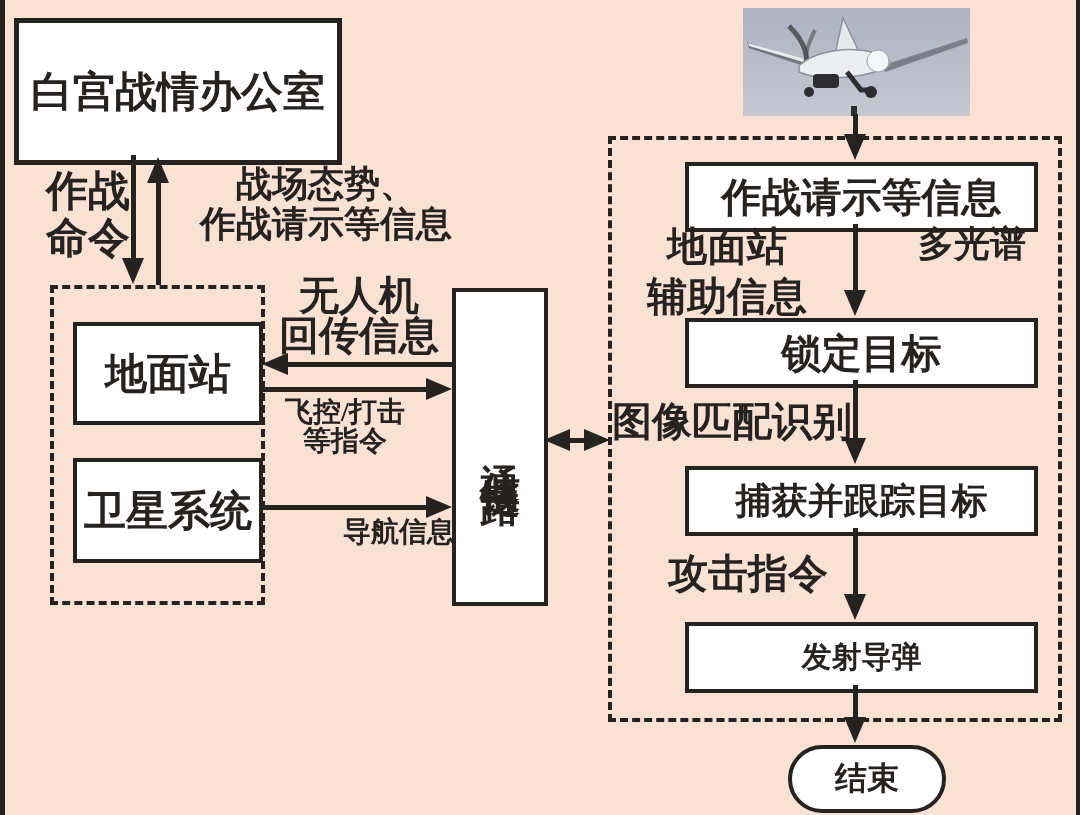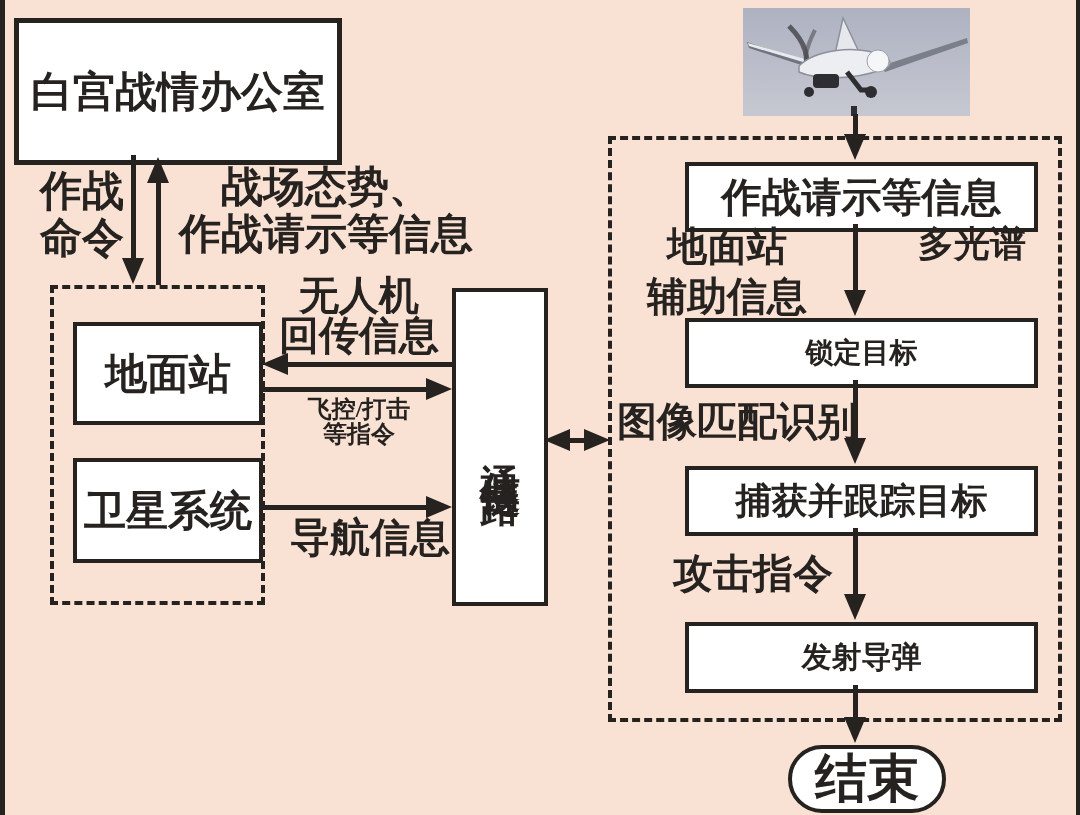--- a/index.html
+++ b/index.html
@@ -22,21 +22,21 @@
     border:4px solid var(--ink);
     display:flex;align-items:center;justify-content:center;
     font-weight:700;text-align:center;
   }
   .b5{border-width:5px;}
   .dashedbox{position:absolute;border:4px dashed var(--ink);}
   .lbl{
     position:absolute;font-weight:700;text-align:center;
     line-height:1.12;white-space:nowrap;
   }
-  .lbl.left{text-align:center;}
+  .lbl.left{text-align:left;}
   .vline,.hline{position:absolute;background:var(--ink);}
   .tri{position:absolute;width:0;height:0;}
   .tri.down{border-left:11px solid transparent;border-right:11px solid transparent;border-top:26px solid var(--ink);}
   .tri.up{border-left:11px solid transparent;border-right:11px solid transparent;border-bottom:26px solid var(--ink);}
   .tri.tleft{border-top:11px solid transparent;border-bottom:11px solid transparent;border-right:26px solid var(--ink);}
   .tri.tright{border-top:11px solid transparent;border-bottom:11px solid transparent;border-left:26px solid var(--ink);}
   .dashseg{position:absolute;border-top:5px dashed var(--ink);}
   .vtext{
     writing-mode:vertical-rl;text-orientation:upright;
     letter-spacing:8px;font-weight:700;
@@ -54,26 +54,26 @@
 
   <div class="box b5" style="left:14px;top:18px;width:318px;height:137px;font-size:42px;">
     <span>白宫战情办公室</span>
   </div>
 
   <div class="vline" style="left:131px;top:155px;width:5px;height:110px;"></div>
   <div class="tri down" style="left:122px;top:258px;"></div>
   <div class="tri up" style="left:147px;top:157px;"></div>
   <div class="vline" style="left:156px;top:182px;width:5px;height:103px;"></div>
 
-  <div class="lbl" style="left:30px;top:168px;width:104px;font-size:42px;">
+  <div class="lbl" style="left:36px;top:168px;width:104px;font-size:42px;">
     <div>作战</div>
     <div>命令</div>
   </div>
 
-  <div class="lbl" style="left:170px;top:164px;width:312px;font-size:42px;">
+  <div class="lbl" style="left:170px;top:164px;width:312px;font-size:36px;">
     <div>战场态势、</div>
     <div>作战请示等信息</div>
   </div>
 
   <div class="dashedbox" style="left:50px;top:285px;width:207px;height:312px;"></div>
 
   <div class="box" style="left:73px;top:322px;width:182px;height:95px;font-size:42px;">
     <span>地面站</span>
   </div>
 
@@ -92,26 +92,26 @@
   <div class="tri tright" style="left:426px;top:378px;"></div>
 
   <div class="hline" style="left:262px;top:505px;width:166px;height:5px;"></div>
   <div class="tri tright" style="left:426px;top:496px;"></div>
 
   <div class="lbl" style="left:268px;top:276px;width:182px;font-size:40px;line-height:1.0;text-align:center;">
     <div>无人机</div>
     <div>回传信息</div>
   </div>
 
-  <div class="lbl" style="left:266px;top:397px;width:186px;font-size:24px;line-height:1.05;">
+  <div class="lbl" style="left:252px;top:397px;width:186px;font-size:28px;line-height:1.05;">
     <div>飞控/打击</div>
     <div>等指令</div>
   </div>
 
-  <div class="lbl" style="left:285px;top:516px;width:170px;font-size:40px;">
+  <div class="lbl" style="left:285px;top:516px;width:170px;font-size:28px;text-align:right;">
     <div>导航信息</div>
   </div>
 
   <div class="tri tleft" style="left:544px;top:429px;"></div>
   <div class="dashseg" style="left:568px;top:438px;width:18px;"></div>
   <div class="tri tright" style="left:584px;top:429px;"></div>
 
   <svg class="photo" style="left:743px;top:8px;" width="227" height="108" viewBox="0 0 227 108" role="img">
     <defs>
       <linearGradient id="sky" x1="0" y1="0" x2="0" y2="1">
@@ -153,21 +153,21 @@
     <div>地面站</div>
     <div>辅助信息</div>
   </div>
   <div class="lbl" style="left:890px;top:222px;width:164px;font-size:36px;line-height:1.25;">
     <div>多光谱</div>
   </div>
 
   <div class="vline" style="left:853px;top:224px;width:5px;height:68px;"></div>
   <div class="tri down" style="left:844px;top:290px;"></div>
 
-  <div class="box" style="left:685px;top:318px;width:345px;height:62px;font-size:28px;">
+  <div class="box" style="left:685px;top:318px;width:345px;height:62px;font-size:40px;">
     <span>锁定目标</span>
   </div>
 
   <div class="lbl left" style="left:612px;top:400px;width:250px;font-size:40px;">
     <div>图像匹配识别</div>
   </div>
 
   <div class="vline" style="left:853px;top:380px;width:5px;height:60px;"></div>
   <div class="tri down" style="left:844px;top:438px;"></div>
 
@@ -182,17 +182,17 @@
   <div class="vline" style="left:853px;top:528px;width:5px;height:68px;"></div>
   <div class="tri down" style="left:844px;top:594px;"></div>
 
   <div class="box" style="left:685px;top:622px;width:345px;height:63px;font-size:30px;">
     <span>发射导弹</span>
   </div>
 
   <div class="vline" style="left:853px;top:685px;width:5px;height:34px;"></div>
   <div class="tri down" style="left:844px;top:717px;"></div>
 
-  <div class="box pill" style="left:788px;top:745px;width:150px;height:60px;font-size:52px;font-family:Liberation Serif, serif;">
+  <div class="box pill" style="left:788px;top:745px;width:150px;height:60px;font-size:32px;font-family:Liberation Serif, serif;">
     <span>结束</span>
   </div>
 
 </div>
 
 </body></html>

